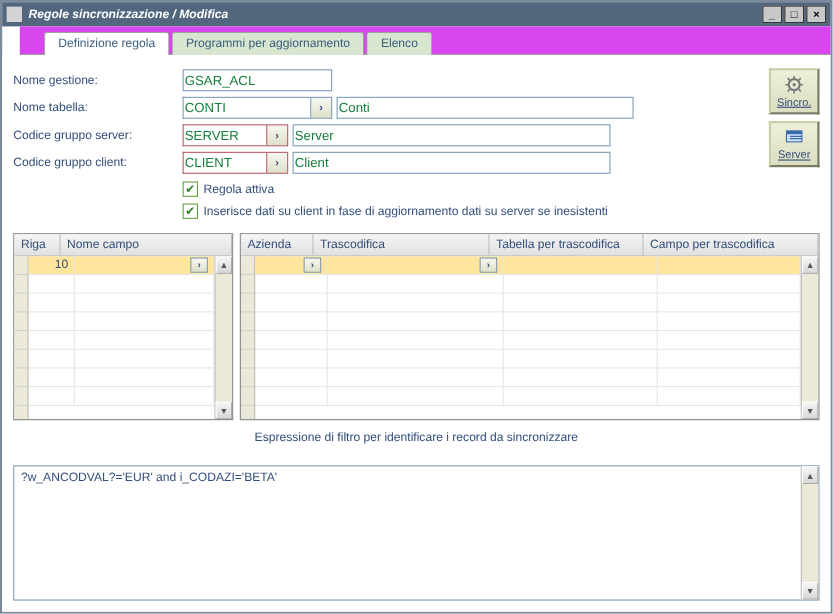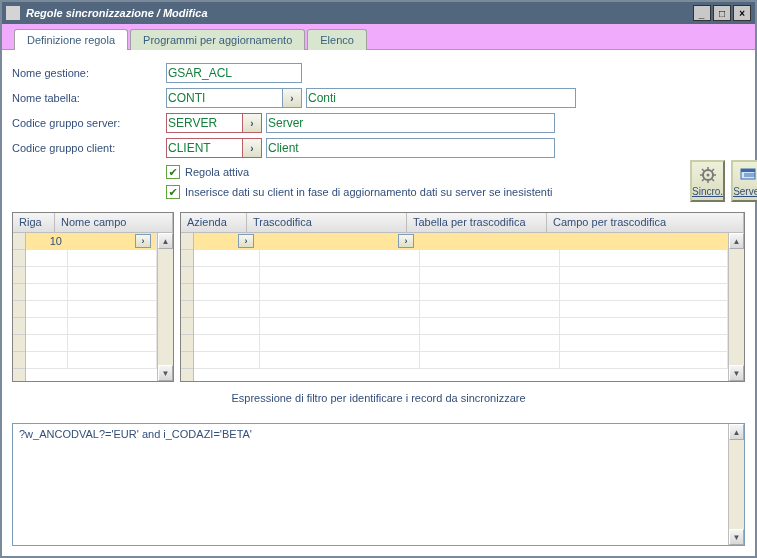--- a/index.html
+++ b/index.html
@@ -35,26 +35,27 @@
   }
   .titlebar .title { flex: 1; font-weight: bold; font-size: 11px; }
   .winbtns { display: flex; gap: 2px; }
   .winbtn {
     width: 18px; height: 16px; background: #c8c8c8; border: 1px solid #333;
     display: flex; align-items: center; justify-content: center;
     font-family: Arial; font-size: 10px; font-weight: bold; color: #000;
     cursor: pointer;
   }
   .tabbar {
-    background: #f0abfc;
+    background: #d946ef;
     height: 26px;
     display: flex;
     align-items: flex-end;
-    padding: 4px 6px 0 12px;
+    padding: 4px 6px 0 22px;
     border-bottom: 1px solid #a0a0a0;
+    margin-left: 16px;
   }
   .tab {
     padding: 4px 12px;
     background: #d9e6cf;
     border: 1px solid #a0a0a0;
     border-bottom: none;
     color: #3a5e7e;
     margin-right: 2px;
     cursor: pointer;
     border-radius: 3px 3px 0 0;
@@ -73,21 +74,21 @@
     flex-direction: column;
     position: relative;
   }
   .form-area {
     display: flex;
   }
   .form-left { flex: 1; }
   .form-right {
     width: 55px;
     display: flex;
-    flex-direction: row;
+    flex-direction: column;
     gap: 6px;
     align-items: flex-end;
   }
   .form-row {
     display: flex;
     align-items: center;
     margin-bottom: 3px;
     height: 22px;
   }
   .form-label {
@@ -143,21 +144,21 @@
     gap: 6px;
     margin-top: 10px;
     height: 170px;
   }
   .tbl {
     border: 1px solid #848484;
     background: #fff;
     display: flex;
     flex-direction: column;
   }
-  .tbl.left { width: 162px; }
+  .tbl.left { width: 200px; }
   .tbl.right { flex: 1; }
   .thead {
     background: linear-gradient(#f5f5f5,#e0e0e0);
     display: flex;
     height: 20px;
     border-bottom: 1px solid #bdbdbd;
   }
   .th {
     border-right: 1px solid #bdbdbd;
     padding: 3px 6px;

